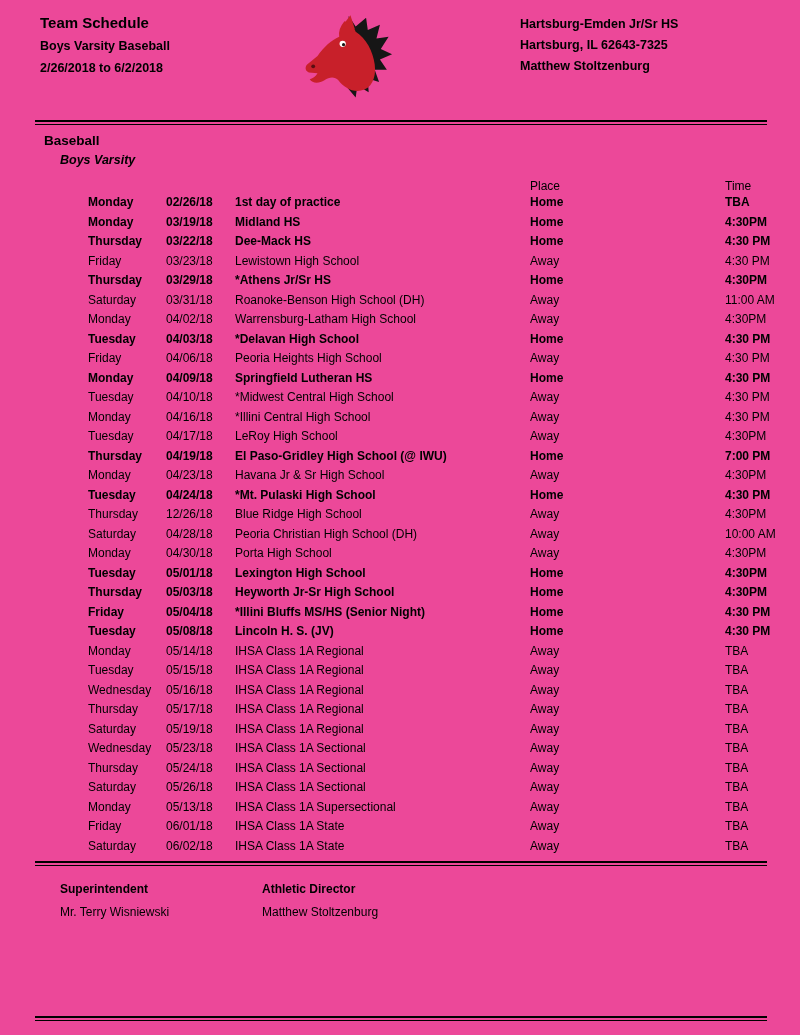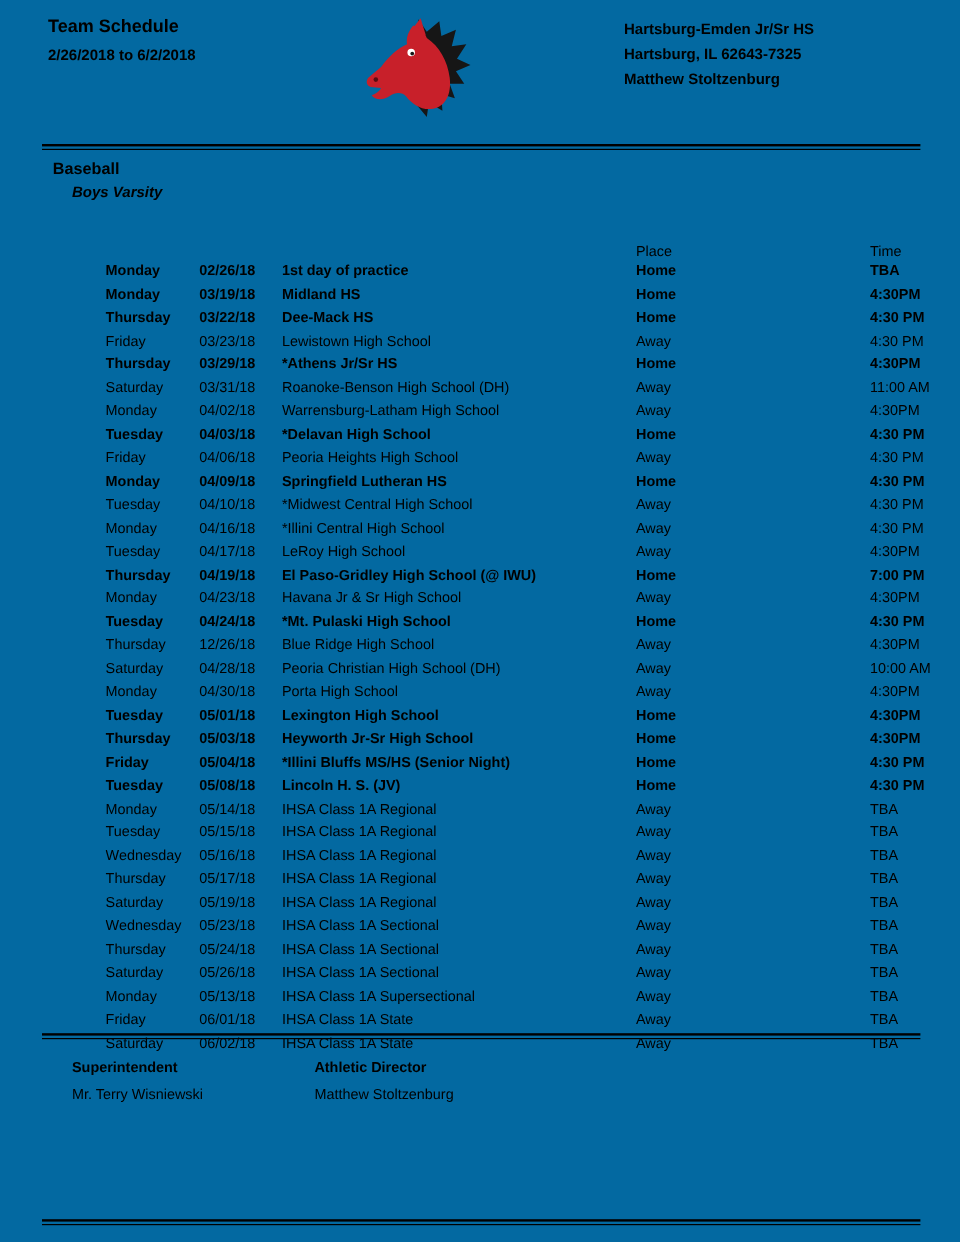--- a/index.html
+++ b/index.html
@@ -1,20 +1,20 @@
 <!DOCTYPE html>
 <html><head>
 <meta charset="utf-8">
 <style>
   * { margin:0; padding:0; box-sizing:border-box; }
   html,body { background:#ffffff; }
   .page {
     position:relative;
     width:800px; height:1035px;
-    background:#0369a1; color:#000;
+    background:#ec4899; color:#000;
     font-family:"Liberation Sans", sans-serif;
     overflow:hidden;
   }
 
   
   .topbar { position:absolute; top:14px; left:40px; right:30px; display:flex; align-items:flex-start; }
   .team-block { width:255px; }
   .team-title { font-size:15px; font-weight:bold; margin-bottom:8px; }
   .team-sub   { font-size:12.5px; font-weight:bold; margin-bottom:8px; }
   .logo { width:104px; height:96px; margin-top:0; }
@@ -28,21 +28,21 @@
   }
   .rule-header { top:120px; }
   .rule-table  { top:861px; }
   .rule-bottom { top:1016px; }
 
   
   .section-sport { position:absolute; top:133px; left:44px;  font-size:13.5px; font-weight:bold; }
   .section-team  { position:absolute; top:153px; left:60px;  font-size:12.5px; font-weight:bold; font-style:italic; }
 
   
-  table.schedule { position:absolute; top:179px; left:88px; border-collapse:collapse; table-layout:fixed;margin-top:23px; }
+  table.schedule { position:absolute; top:179px; left:88px; border-collapse:collapse; table-layout:fixed; }
   table.schedule col.c-day   { width:78px;  }
   table.schedule col.c-date  { width:69px;  }
   table.schedule col.c-event { width:295px; }
   table.schedule col.c-place { width:195px; }
   table.schedule col.c-time  { width:62px;  }
   table.schedule th, table.schedule td {
     font-size:12px; text-align:left; vertical-align:top;
     padding:0; height:19.5px; line-height:19.5px;
     white-space:nowrap; overflow:hidden;
   }
@@ -66,20 +66,21 @@
   .f-page   { left:670px; }
 </style>
 </head>
 <body>
 
 <div class="page">
 
   <header class="topbar">
     <div class="team-block">
       <div class="team-title">Team Schedule</div>
+      <div class="team-sub">Boys Varsity Baseball</div>
       <div class="team-sub">2/26/2018 to 6/2/2018</div>
     </div>
 
     <div class="logo">
       <svg viewBox="0 0 120 110" xmlns="http://www.w3.org/2000/svg" aria-hidden="true">
         <path d="M62 2 L70 14 L82 4 L84 18 L98 12 L94 28 L108 26 L99 40 L112 46 L98 52 L106 64 L92 64 L97 78 L84 74 L85 90 L72 82 L70 96 L60 84 Z" fill="#161616"></path>
         <path d="M54 14 L64 1 L69 17 Z" fill="#c8202a"></path>
         <path d="M57 8 C52 14 50 20 51 26 C42 30 33 38 26 48 L14 58 C11 61 12 66 16 67 L26 68 C24 72 20 74 17 75 C20 80 28 80 34 76 C40 72 46 72 50 76 C56 84 66 90 76 88 C88 86 94 74 92 58 C90 42 82 28 70 20 C68 14 63 10 57 8 Z" fill="#c8202a"></path>
         <circle cx="55" cy="34" r="3.6" fill="#ffffff"></circle>
         <circle cx="56" cy="35" r="1.8" fill="#161616"></circle>

